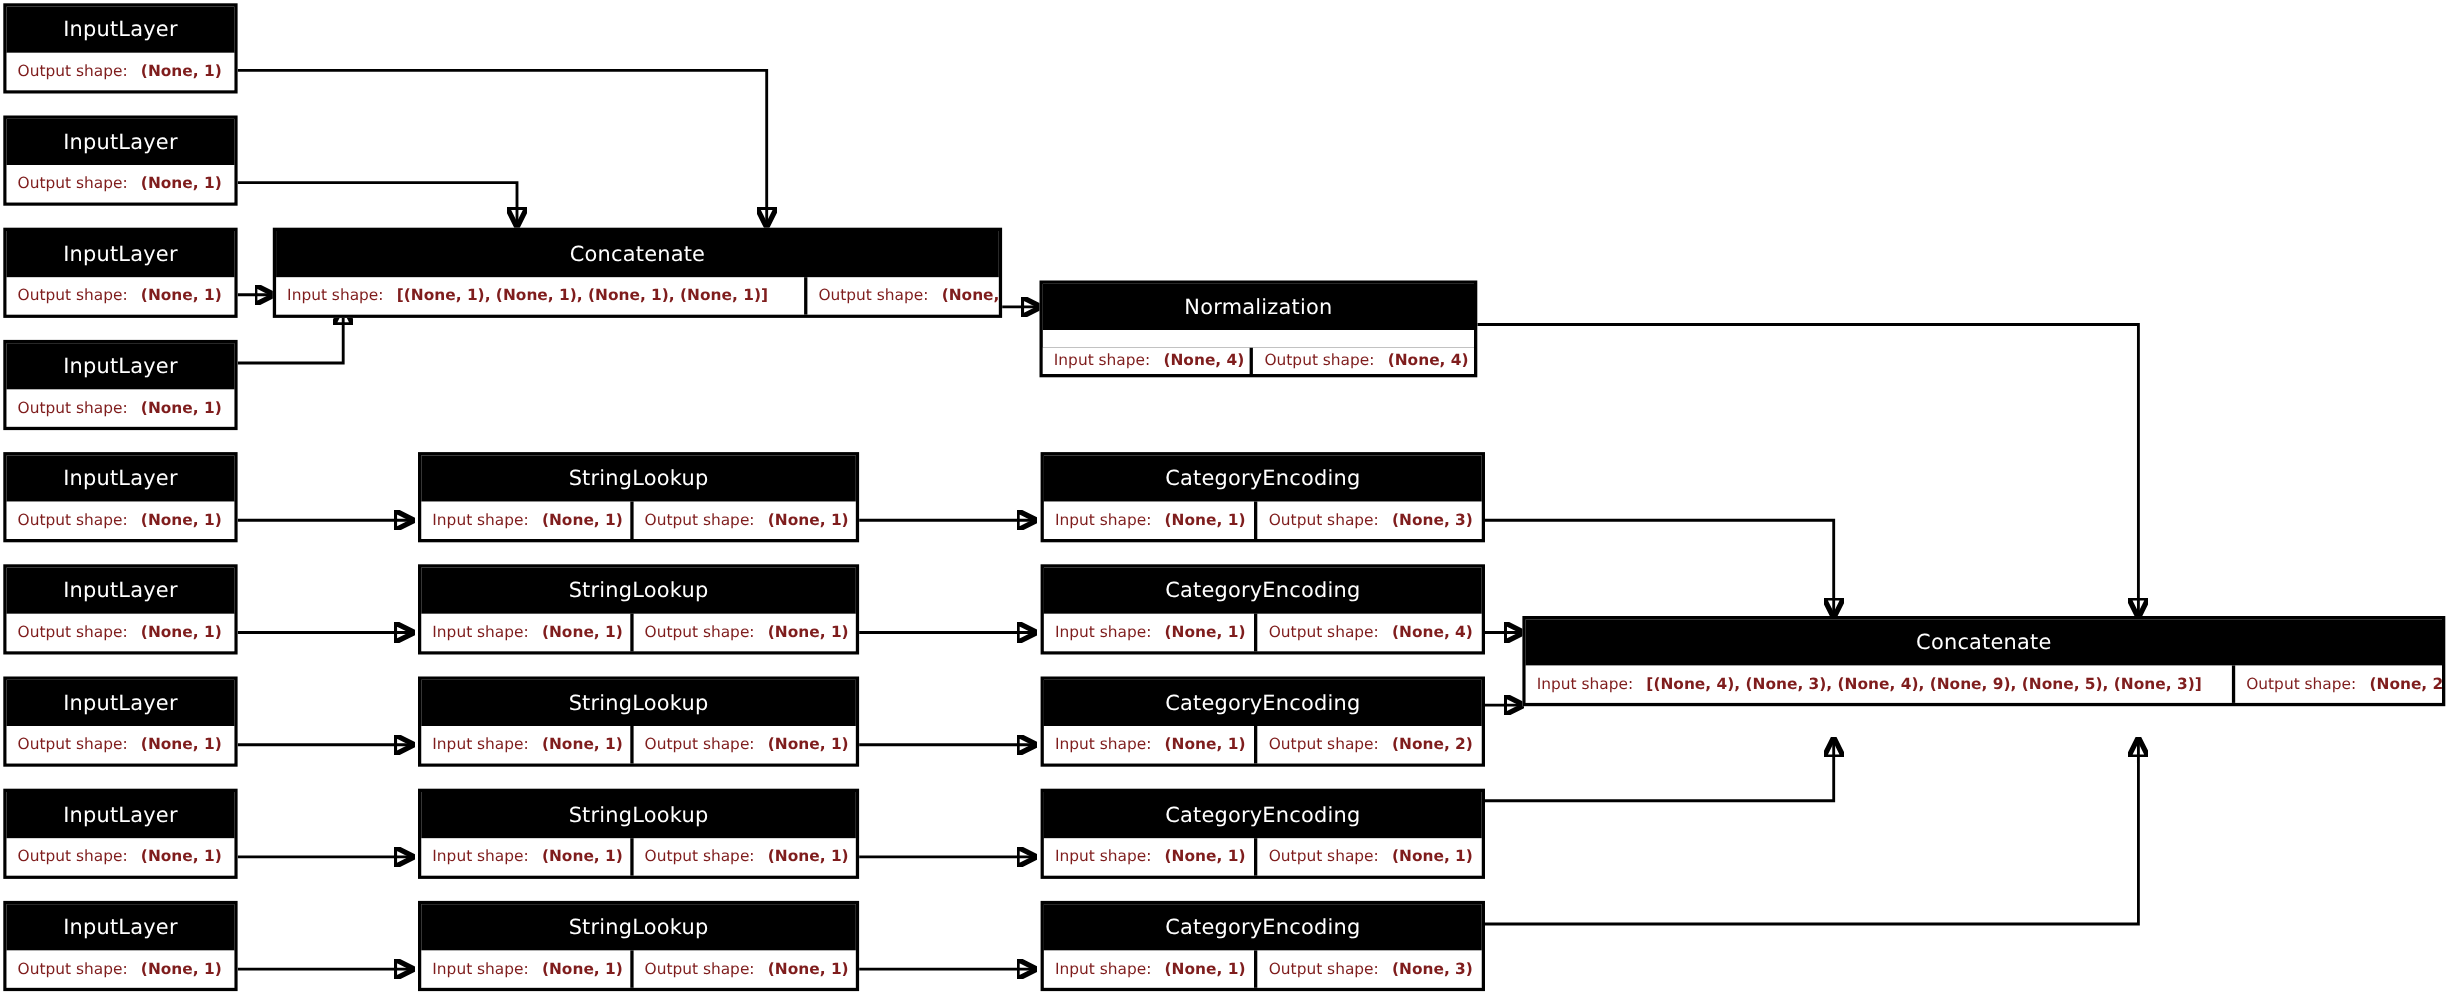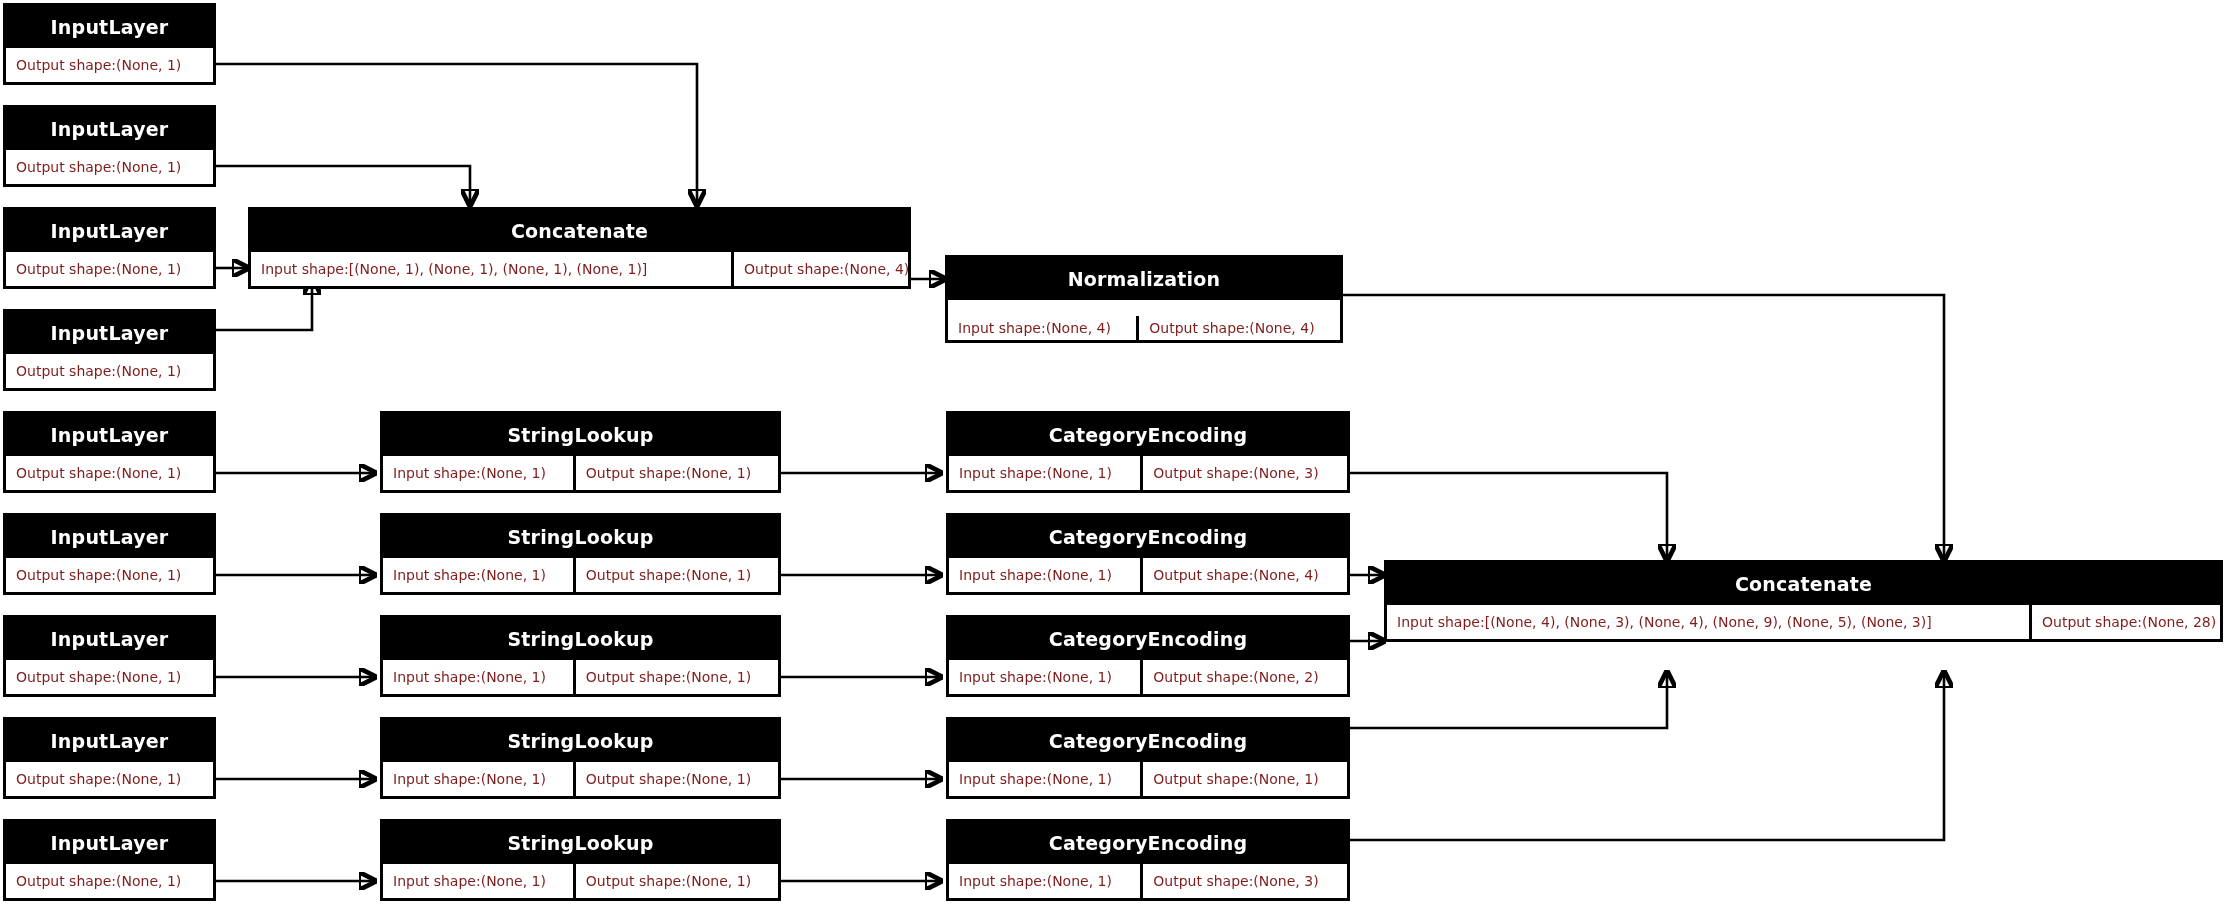--- a/index.html
+++ b/index.html
@@ -23,21 +23,21 @@
     box-sizing: border-box;
     border: 3px solid #000000;
     background: #ffffff;
     display: flex;
     flex-direction: column;
     z-index: 5;
   }
   .node-title {
     background: #000000;
     color: #ffffff;
-    font-weight: bold;
+    font-weight: normal;
     font-size: 19px;
     letter-spacing: 0.2px;
     display: flex;
     align-items: center;
     justify-content: center;
     height: 42px;
     flex: 0 0 42px;
   }
   .node-body {
     display: flex;
@@ -51,21 +51,21 @@
     font-size: 14px;
     display: flex;
     align-items: center;
     justify-content: flex-start;
     padding: 0 10px;
     white-space: nowrap;
     overflow: hidden;
     flex: 1 1 auto;
   }
   .shape-cell .lbl { font-weight: normal; }
-  .shape-cell .val { font-weight: normal; margin-left: 0; }
+  .shape-cell .val { font-weight: bold; margin-left: 12px; }
 
   
   .node.single .node-body { }
 
   
   svg.wires {
     position: absolute;
     left: 0; top: 0;
     width: 2226px;
     height: 908px;

